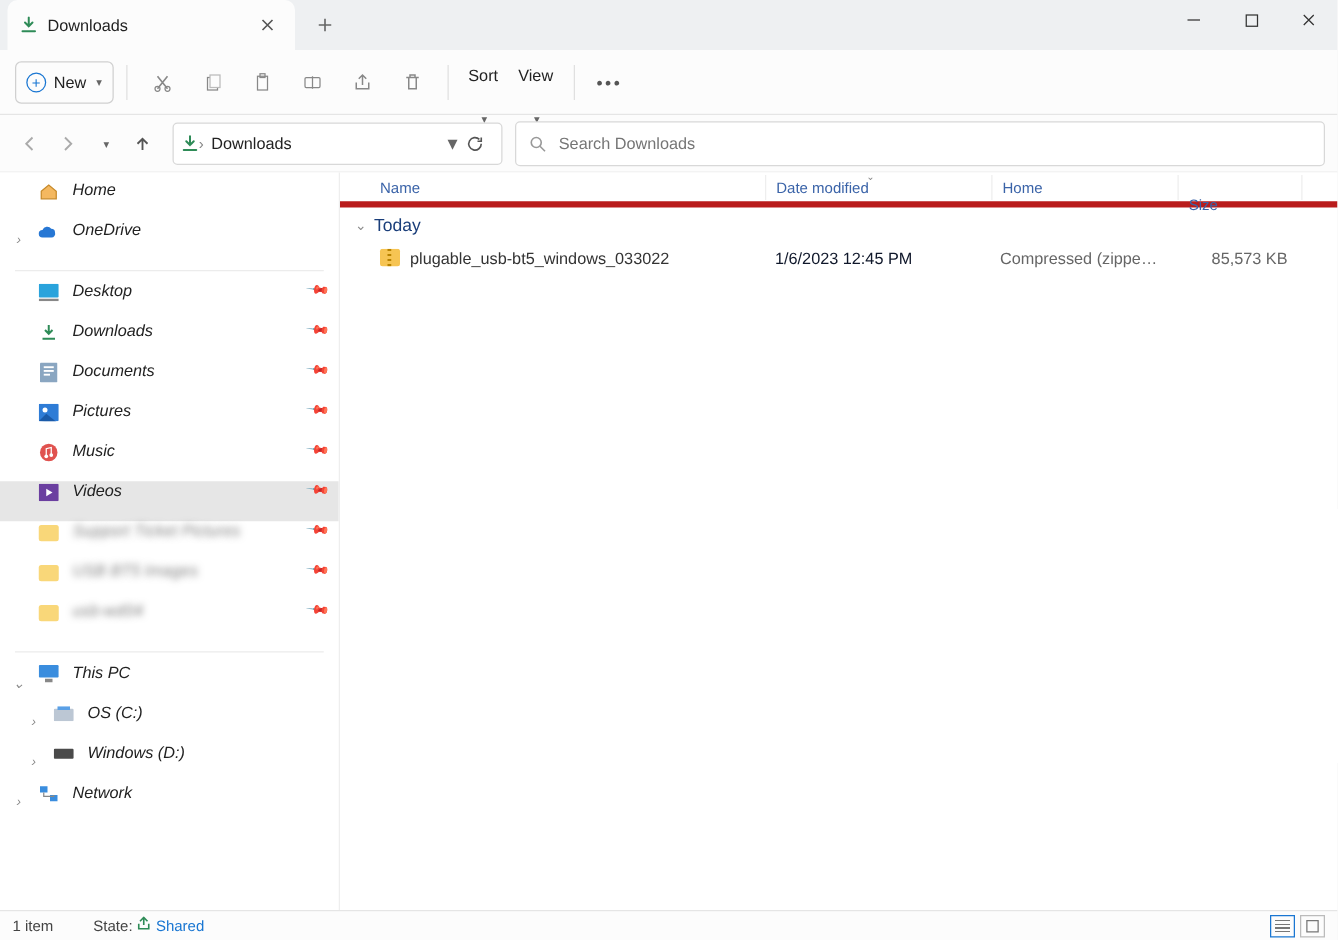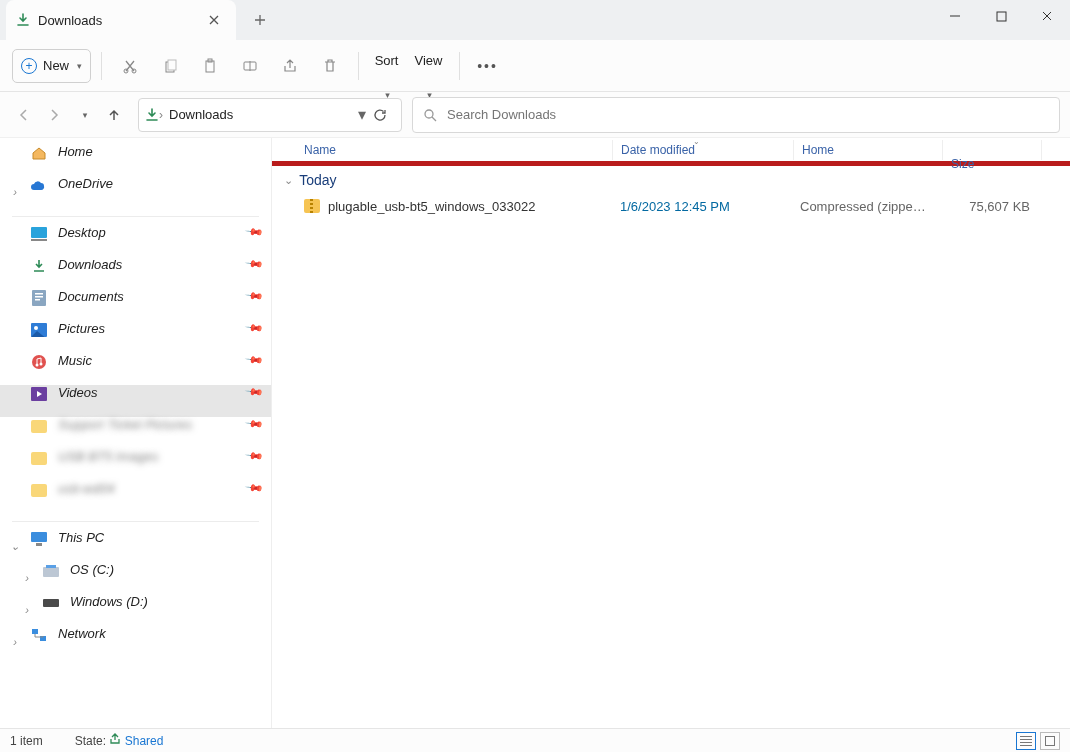--- a/index.html
+++ b/index.html
@@ -62,21 +62,21 @@
   .col.size { flex:0 0 98px;margin-top:28px;}
   .sortind { font-size:8px; color:#888; position:absolute; top:-6px; left:80px;}
   .colsep { width:1px; height:20px; background:#eee; }
 
   .group { display:flex; align-items:center; padding:6px 0 4px 12px; font-size:14px; color:#1a3e7a;}
   .group .gchev { color:#888; font-size:11px; margin-right:6px;}
 
   .filerow { height:28px; display:flex; align-items:center; padding-left:24px; font-size:13px; color:#333;}
   .cell { padding:0 8px; overflow:hidden; text-overflow:ellipsis; white-space:nowrap;}
   .cell.name { flex:0 0 316px; display:flex; align-items:flex-start; gap:8px;}
-  .cell.date { flex:0 0 180px; color:#0369a1;}
+  .cell.date { flex:0 0 180px; color:#0f172a;}
   .cell.type { flex:0 0 148px; color:#666;}
   .cell.size { flex:0 0 98px; color:#666; text-align:right;}
   .zipico { width:16px; height:14px; background:#f6c453; border-radius:2px; position:relative; display:inline-block;}
   .zipico::before { content:""; position:absolute; left:6px; top:0; width:3px; height:14px; background:repeating-linear-gradient(#b88200 0 2px,#f6c453 2px 4px);}
   .foldico { width:16px; height:13px; background:#f9d779; border-radius:2px; display:inline-block;}
 
   
   .status { height:24px; border-top:1px solid #e5e5e5; background:#fcfcfc; display:flex; align-items:center; padding:0 10px; font-size:12px; color:#444;}
   .status .state { margin-left:32px;}
   .status .shared { color:#1976d2;}
@@ -411,21 +411,21 @@
       <span>Today</span>
     </div>
 
     <div class="filerow">
       <div class="cell name">
         <span class="zipico"></span>
         <span>plugable_usb-bt5_windows_033022</span>
       </div>
       <div class="cell date">1/6/2023 12:45 PM</div>
       <div class="cell type">Compressed (zipped) F...</div>
-      <div class="cell size">75,607 KB</div>
+      <div class="cell size">85,573 KB</div>
     </div>
   </div>
 </div>
 
 <div class="status">
   <span>1 item</span>
   <span class="state">
     <span>State:</span>
     <span style="color:#2e8b57">
       <svg width="12" height="12" viewBox="0 0 12 12" style="display:inline">

